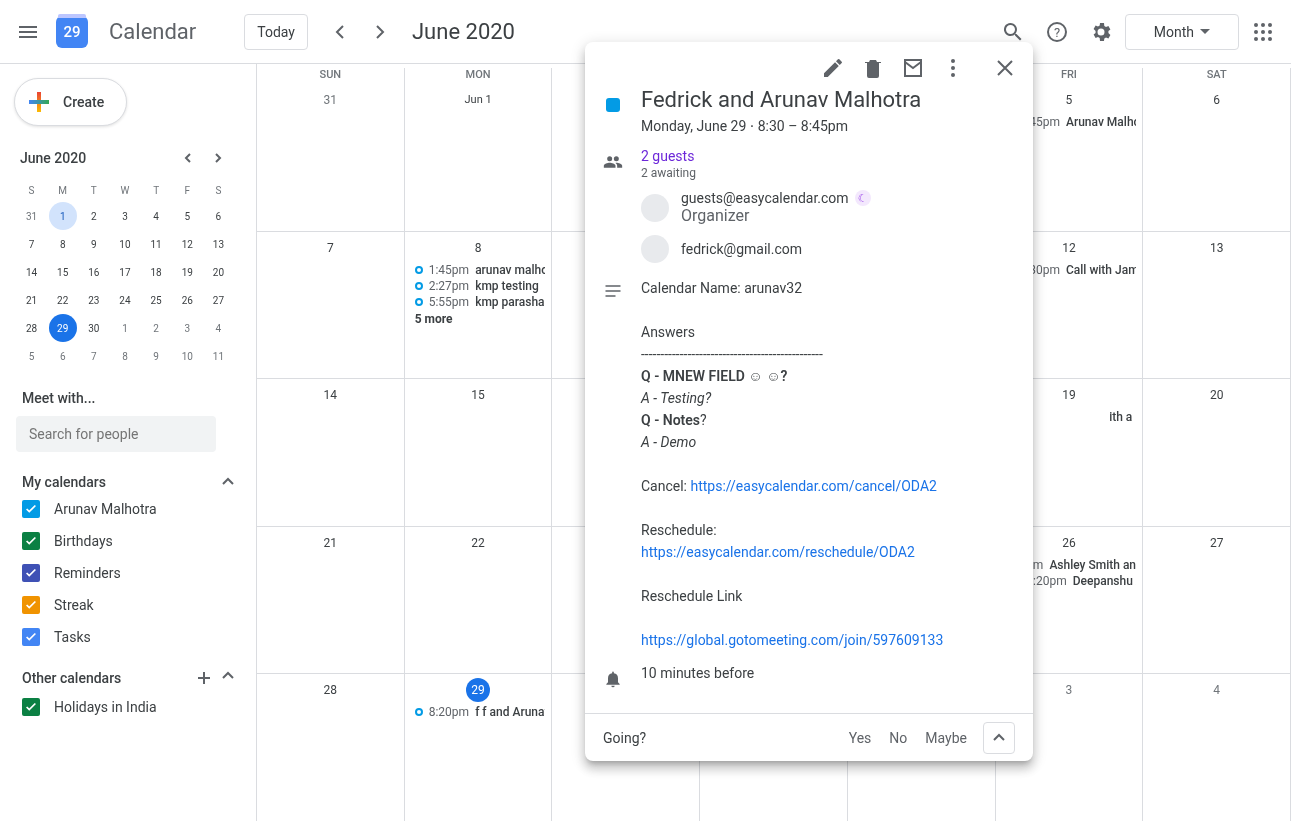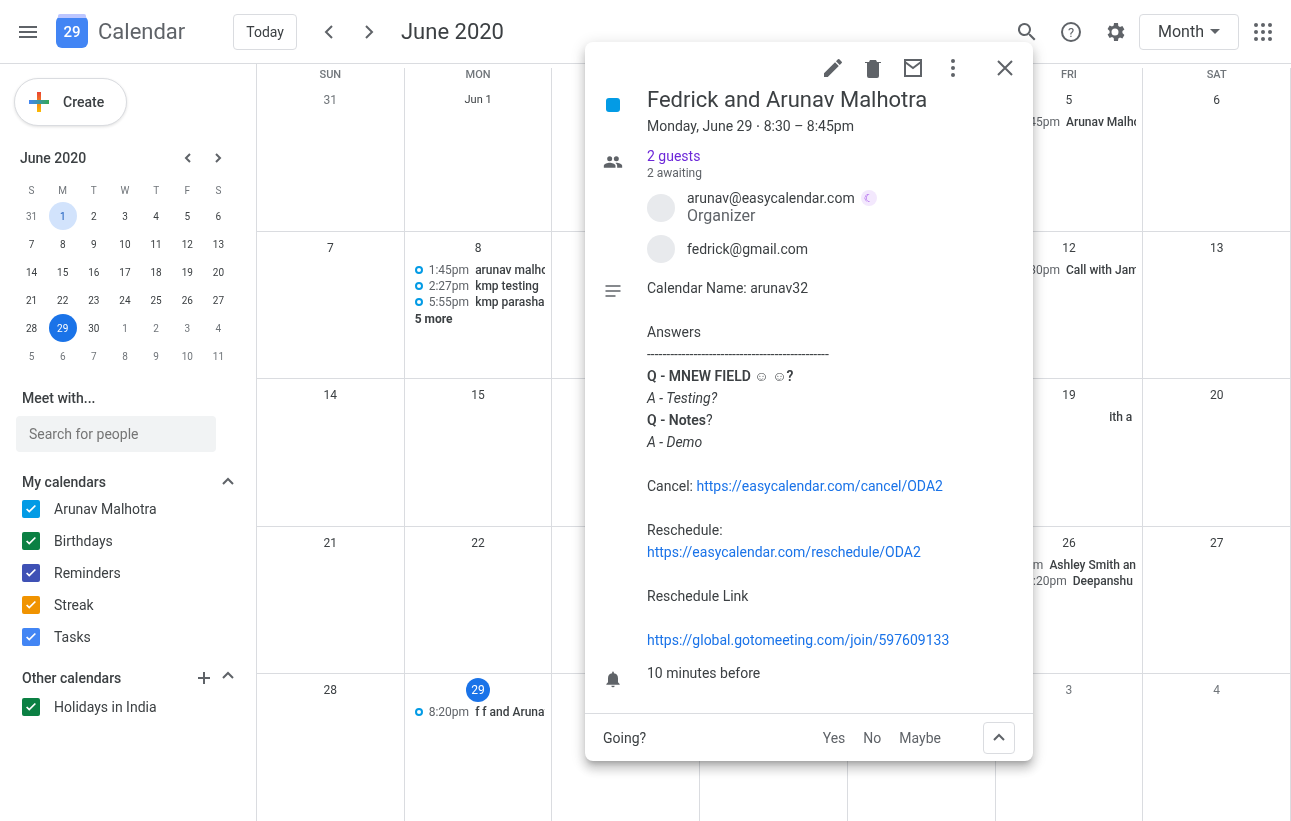--- a/index.html
+++ b/index.html
@@ -4,26 +4,26 @@
 <style>
 *{box-sizing:border-box;margin:0;padding:0;font-family:'Google Sans',Roboto,Arial,sans-serif}
 body{background:#fff;color:#3c4043;font-size:14px;overflow:hidden;width:1291px;height:821px;position:relative}
 
 .hdr{height:64px;display:flex;align-items:center;padding:0 8px;border-bottom:1px solid #dadce0}
 .icon-btn{width:40px;height:40px;border-radius:50%;display:flex;align-items:center;justify-content:center;cursor:pointer;color:#5f6368}
 .icon-btn svg{width:24px;height:24px;fill:currentColor}
 .logo-box{width:40px;height:40px;display:flex;align-items:center;justify-content:center;margin-left:4px}
 .logo{width:32px;height:32px;background:#4285f4;border-radius:6px;display:flex;align-items:center;justify-content:center;color:#fff;font-size:15px;font-weight:500;position:relative}
 .logo::before{content:"";position:absolute;top:-2px;left:2px;right:2px;height:4px;background:#bcc6ff;border-radius:2px 2px 0 0}
-.app-title{font-size:22px;color:#5f6368;margin-left:6px;margin-right:48px}
+.app-title{font-size:22px;color:#5f6368;margin-left:17px;margin-right:48px}
 .today-btn{height:36px;padding:0 12px;border:1px solid #dadce0;border-radius:4px;background:#fff;font-size:14px;color:#3c4043;cursor:pointer;margin-right:12px}
 .nav-arrows{display:flex;margin-right:12px}
 .cur-month{font-size:22px;color:#3c4043}
 .hdr-right{margin-left:auto;display:flex;align-items:center;gap:4px}
-.view-btn{height:36px;padding:0 18px;border:1px solid #dadce0;border-radius:4px;background:#fff;font-size:16px;color:#3c4043;cursor:pointer;display:flex;align-items:center;gap:6px}
+.view-btn{height:36px;padding:0 28px;border:1px solid #dadce0;border-radius:4px;background:#fff;font-size:14px;color:#3c4043;cursor:pointer;display:flex;align-items:center;gap:6px}
 
 .main{display:flex;height:757px}
 .sidebar{width:256px;padding:14px 20px 4px 14px;flex-shrink:0}
 .create-btn{display:flex;align-items:center;gap:12px;height:48px;padding:0 22px 0 12px;border-radius:24px;border:1px solid #dadce0;box-shadow:0 1px 3px rgba(0,0,0,0.12);background:#fff;cursor:pointer;margin-bottom:20px;width:fit-content}
 .plus-icon{width:24px;height:24px;position:relative}
 .plus-icon::before,.plus-icon::after{content:"";position:absolute;background:linear-gradient(90deg,#4285f4,#ea4335,#fbbc04,#34a853)}
 .plus-icon::before{left:10px;top:2px;width:4px;height:20px;background:linear-gradient(#ea4335,#fbbc04)}
 .plus-icon::after{top:10px;left:2px;height:4px;width:20px;background:linear-gradient(90deg,#4285f4,#34a853)}
 .create-lbl{font-size:14px;font-weight:500;color:#3c4043}
 .mini-hdr{display:flex;align-items:center;justify-content:space-between;padding:0 6px;margin-bottom:8px}
@@ -62,39 +62,39 @@
 .ev .tm{color:#5f6368;margin-right:0}
 .ev .ttl{font-weight:500}
 .more-ev{font-size:12px;font-weight:700;color:#3c4043;margin:2px 8px;cursor:pointer}
 
 .popup{position:absolute;top:42px;left:585px;width:448px;background:#fff;border-radius:8px;box-shadow:0 8px 10px 1px rgba(0,0,0,.14),0 3px 14px 2px rgba(0,0,0,.12),0 5px 5px -3px rgba(0,0,0,.2);z-index:50;display:flex;flex-direction:column;max-height:730px}
 .pop-top{display:flex;justify-content:flex-end;padding:8px 10px 0 10px;gap:4px;flex-shrink:0}
 .pop-top .icon-btn{width:36px;height:36px}
 .pop-body{padding:0 18px 10px 18px;overflow-y:auto;flex:1;position:relative}
 .pop-body::-webkit-scrollbar{width:8px}
 .pop-body::-webkit-scrollbar-thumb{background:#bdc1c6;border-radius:4px}
-.prow{display:flex;gap:24px;margin-bottom:14px}
+.prow{display:flex;gap:18px;margin-bottom:14px}
 .picon{width:20px;flex-shrink:0;color:#5f6368;display:flex;justify-content:center;padding-top:4px}
 .picon svg{width:20px;height:20px;fill:currentColor}
 .pcontent{flex:1;min-width:0}
 .evt-title{font-size:22px;color:#3c4043;line-height:28px}
 .evt-time{font-size:14px;color:#3c4043;margin-top:4px}
 .sq{width:14px;height:14px;background:#039be5;border-radius:3px;margin-top:8px}
 .guest-sum{font-size:14px;color:#6d28d9}
 .guest-sub{font-size:12px;color:#5f6368;margin-top:2px}
 .guest{display:flex;align-items:center;gap:12px;margin:10px 0 0 0}
 .avatar{width:28px;height:28px;border-radius:50%;background:#e8eaed}
 .g-email{font-size:14px;color:#3c4043;display:flex;align-items:center;gap:6px}
 .g-role{font-size:16px;color:#5f6368}
 .moon{width:16px;height:16px;border-radius:50%;background:#f3e8fd;display:flex;align-items:center;justify-content:center;color:#9334e6;font-size:11px}
 .desc{font-size:14px;color:#3c4043;line-height:22px}
 .desc a{color:#1a73e8;}
 .desc .b{font-weight:600}
 .desc .i{font-style:italic}
-.pop-foot{height:48px;border-top:1px solid #dadce0;display:flex;align-items:center;padding:9px 18px;gap:30px;flex-shrink:0;font-size:14px}
+.pop-foot{height:48px;border-top:1px solid #dadce0;display:flex;align-items:center;padding:9px 18px;gap:4px;flex-shrink:0;font-size:14px}
 .pop-foot .resp{margin-left:auto;display:flex;gap:18px;color:#5f6368}
 .pop-foot .resp span{cursor:pointer}
 .exp-btn{width:32px;height:32px;border:1px solid #dadce0;border-radius:4px;display:flex;align-items:center;justify-content:center;margin-left:12px;color:#5f6368;cursor:pointer}
 </style>
 </head>
 <body>
 
 <div class="hdr">
   <div class="icon-btn">
       <svg viewBox="0 0 24 24">
@@ -539,21 +539,21 @@
             <path d="M16 11a3 3 0 10-3-3 3 3 0 003 3zm-8 0a3 3 0 10-3-3 3 3 0 003 3zm0 2c-2.33 0-7 1.17-7 3.5V19h14v-2.5C15 14.17 10.33 13 8 13zm8 0c-.29 0-.62 0-.97.05A4.22 4.22 0 0117 16.5V19h6v-2.5c0-2.33-4.67-3.5-7-3.5z"></path>
           </svg>
         </div>
       <div class="pcontent">
         <div class="guest-sum">2 guests</div>
         <div class="guest-sub">2 awaiting</div>
         <div class="guest">
           <div class="avatar"></div>
           <div>
             <div class="g-email">
-                <span>arunav@easycalendar.com</span>
+                <span>guests@easycalendar.com</span>
                 <span class="moon">☾</span>
               </div>
             <div class="g-role">Organizer</div>
           </div>
         </div>
         <div class="guest">
           <div class="avatar"></div>
           <div>
               <div class="g-email">fedrick@gmail.com</div>
             </div>

